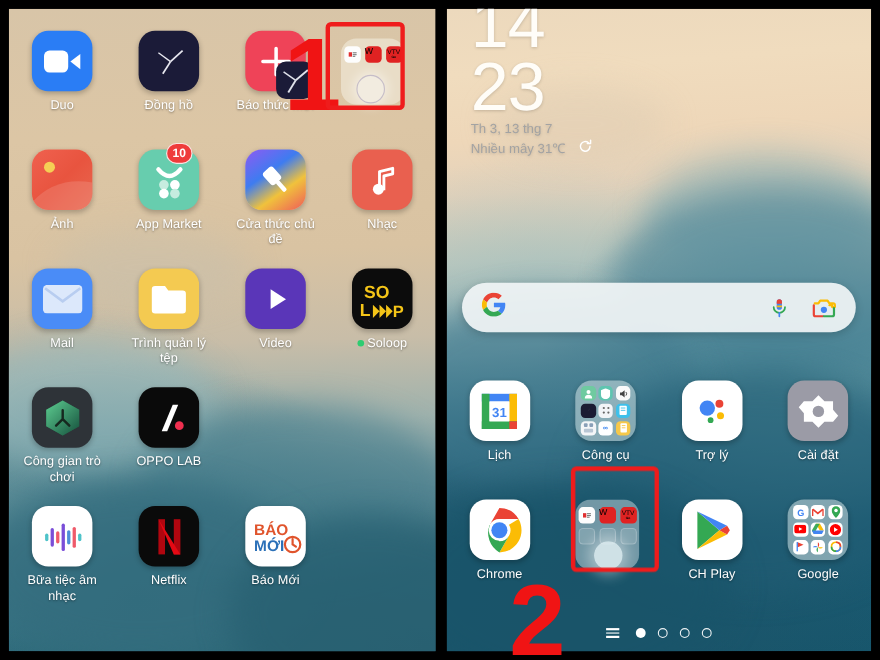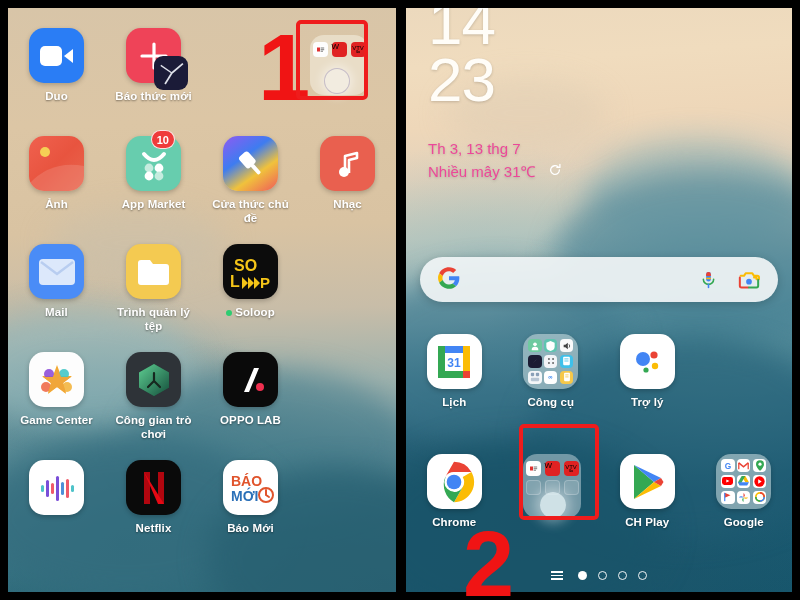--- a/index.html
+++ b/index.html
@@ -74,21 +74,21 @@
     flex: none;
   }
   .label {
     margin-top: 7px;
     font-size: 11.5px;
     color: #fff;
     text-align: center;
     line-height: 1.18;
     text-shadow: 0 1px 2px rgba(0,0,0,.45);
     max-width: 82px;
-    font-weight: 700;
+    font-weight: 400;
     letter-spacing: .1px;
   }
   .label .dot-green {
     display: inline-block;
     width: 6px; height: 6px; border-radius: 50%;
     background: #2ecc71; margin-right: 3px;
     vertical-align: middle;
   }
   .badge {
     position: absolute;
@@ -114,24 +114,24 @@
     text-shadow: 0 1px 3px rgba(0,0,0,.18);
   }
   .clock .hh, .clock .mm {
     font-size: 62px;
     line-height: .92;
     font-weight: 300;
     letter-spacing: -1px;
     color: #fffdf8;
   }
   .clock .meta {
-    margin-top: 30px;
-    font-size: 15px;
+    margin-top: 0;
+    font-size: 12px;
     line-height: 1.5;
-    color: #ec4899;
+    color: #a3a3a3;
     font-weight: 400;
   }
   .refresh-ico { display:inline-block; vertical-align: middle; margin-left: 8px; }
 
   
   .searchbar {
     position: absolute;
     left: 14px; right: 14px;
     height: 45px;
     border-radius: 24px;
@@ -241,20 +241,32 @@
           <div class="icon" style="background:#2a7df5;">
             <svg width="34" height="22" viewBox="0 0 34 22">
                 <rect x="0" y="1" width="22" height="20" rx="5" fill="#fff"></rect>
                 <path d="M24 11 L33 4 L33 18 Z" fill="#fff"></path>
               </svg>
           </div>
         </div>
         <div class="label">Duo</div>
       </div>
 
+      <div class="cell">
+        <div class="icon-wrap">
+          <div class="icon" style="background:#1b1b38;">
+            <svg width="40" height="40" viewBox="0 0 40 40">
+              <line x1="21" y1="20" x2="32" y2="10" stroke="#e8e8f0" stroke-width="1.6"></line>
+              <line x1="21" y1="20" x2="14" y2="31" stroke="#e8e8f0" stroke-width="1.6"></line>
+              <line x1="21" y1="20" x2="10" y2="12" stroke="#e8e8f0" stroke-width="1.2"></line>
+            </svg>
+          </div>
+        </div>
+        <div class="label">Đồng hồ</div>
+      </div>
 
       <div class="cell">
         <div class="icon-wrap">
           <div class="icon" style="background:#ef4358;">
             <svg width="36" height="36" viewBox="0 0 36 36">
                 <path d="M18 6 V30 M6 18 H30" stroke="#fff" stroke-width="3.2" stroke-linecap="round"></path>
               </svg>
           </div>
 
           <div style="position:absolute; left:28px; top:28px; width:34px; height:34px; border-radius:9px; background:#1b1b38; overflow:hidden;">
@@ -361,54 +373,46 @@
           <div class="icon" style="background:#f4ca51;">
             <svg width="36" height="30" viewBox="0 0 36 30">
                 <path d="M2 6 a3 3 0 0 1 3-3 h9 l3 4 h13 a3 3 0 0 1 3 3 v15 a3 3 0 0 1 -3 3 h-25 a3 3 0 0 1 -3-3 Z" fill="#fff"></path>
               </svg>
           </div>
         </div>
         <div class="label">Trình quản lý tệp</div>
       </div>
       <div class="cell">
         <div class="icon-wrap">
+          <div class="icon" style="background:#5a36b8;">
+            <svg width="28" height="28" viewBox="0 0 28 28">
+                <path d="M9 5 L23 14 L9 23 Z" fill="#fff"></path>
+              </svg>
+          </div>
+        </div>
+        <div class="label">Video</div>
+      </div>
+      <div class="cell">
+        <div class="icon-wrap">
           <div class="icon" style="background:#0c0c0c;">
             <svg width="50" height="40" viewBox="0 0 50 40">
               <text x="8" y="19" font-family="Liberation Sans, sans-serif" font-size="16" font-weight="700" fill="#f5c518">SO</text>
               <text x="4" y="35" font-family="Liberation Sans, sans-serif" font-size="16" font-weight="700" fill="#f5c518">L</text>
               <path d="M16 25 L22 31 L16 37 Z M22 25 L28 31 L22 37 Z M28 25 L34 31 L28 37 Z" fill="#f5c518"></path>
               <text x="34" y="36" font-family="Liberation Sans, sans-serif" font-size="15" font-weight="700" fill="#f5c518">P</text>
             </svg>
           </div>
         </div>
         <div class="label">
           <span class="dot-green"></span><span>Soloop</span>
         </div>
       </div>
     </div>
 
     <div class="grid" style="top:344px;">
-      <div class="cell">
-        <div class="icon-wrap">
-          <div class="icon" style="background:#fdfdfd;">
-            <svg width="38" height="38" viewBox="0 0 38 38">
-              <g transform="translate(19,19)">
-                <path d="M0,-15 L4,-4 L15,-4 L6,3 L9,14 L0,7 L-9,14 L-6,3 L-15,-4 L-4,-4 Z" fill="#f5a623" opacity=".95"></path>
-                <path d="M0,-15 L4,-4 L15,-4" stroke="none" fill="#8e4fd8" opacity=".0"></path>
-              </g>
-              <circle cx="11" cy="13" r="5" fill="#8e4fd8" opacity=".9"></circle>
-              <circle cx="26" cy="13" r="5" fill="#45c7c7" opacity=".9"></circle>
-              <circle cx="8" cy="26" r="5" fill="#ef6b4a" opacity=".9"></circle>
-              <circle cx="29" cy="26" r="5" fill="#f3b53f" opacity=".9"></circle>
-              <path d="M19 6 L23 16 L33 16 L25 22 L28 32 L19 26 L10 32 L13 22 L5 16 L15 16 Z" fill="#f0a63a"></path>
-            </svg>
-          </div>
-        </div>
-        <div class="label">Game Center</div>
-      </div>
       <div class="cell">
         <div class="icon-wrap">
           <div class="icon" style="background:#2e3338;">
             <svg width="34" height="36" viewBox="0 0 34 36">
               <path d="M17 2 L32 10.5 V25.5 L17 34 L2 25.5 V10.5 Z" fill="#1f6b45"></path>
               <path d="M17 2 L32 10.5 V25.5 L17 34 L2 25.5 V10.5 Z" fill="url(#gg)" opacity=".8"></path>
               <defs>
                   <linearGradient id="gg" x1="0" y1="0" x2="1" y2="1">
                     <stop offset="0" stop-color="#6ee7a5"></stop>
                     <stop offset="1" stop-color="#12493a"></stop>
@@ -442,20 +446,21 @@
               <rect x="3" y="12" width="3" height="7" rx="1.5" fill="#4ec3c9"></rect>
               <rect x="8" y="7" width="3" height="17" rx="1.5" fill="#7a4ed8"></rect>
               <rect x="13" y="10" width="3" height="11" rx="1.5" fill="#ef5a6a"></rect>
               <rect x="18" y="3" width="3" height="25" rx="1.5" fill="#7a4ed8"></rect>
               <rect x="23" y="9" width="3" height="13" rx="1.5" fill="#4e8fd8"></rect>
               <rect x="28" y="6" width="3" height="19" rx="1.5" fill="#ef5a6a"></rect>
               <rect x="33" y="12" width="3" height="7" rx="1.5" fill="#4ec3c9"></rect>
             </svg>
           </div>
         </div>
+        <div class="label">Bữa tiệc âm nhạc</div>
       </div>
       <div class="cell">
         <div class="icon-wrap">
           <div class="icon" style="background:#0a0a0a;">
             <svg width="26" height="36" viewBox="0 0 26 36">
               <rect x="3" y="2" width="6" height="32" fill="#b1060f"></rect>
               <rect x="17" y="2" width="6" height="32" fill="#b1060f"></rect>
               <path d="M3 2 L23 34 L17 34 L3 2 Z" fill="#e50914"></path>
             </svg>
           </div>
@@ -528,21 +533,21 @@
       <span class="sb-ico">
         <svg width="22" height="20" viewBox="0 0 26 24">
           <path d="M3 7 h4 l2-3 h8 l2 3 h4 a2 2 0 0 1 2 2 v2 h-3 V9 h-3" fill="none" stroke="#FBBC05" stroke-width="2.4" stroke-linejoin="round" stroke-linecap="round"></path>
           <path d="M2 9 v10 a2 2 0 0 0 2 2 h8" fill="none" stroke="#EA4335" stroke-width="2.4" stroke-linecap="round"></path>
           <path d="M13 21 h9 a2 2 0 0 0 2-2 v-7" fill="none" stroke="#34A853" stroke-width="2.4" stroke-linecap="round"></path>
           <circle cx="13" cy="14" r="3.4" fill="#4285F4"></circle>
         </svg>
       </span>
     </div>
 
-    <div class="grid" style="top:326px;">
+    <div class="grid" style="top:338px;">
       <div class="cell">
         <div class="icon-wrap">
           <div class="icon" style="background:#fff;">
             <svg width="42" height="42" viewBox="0 0 42 42">
               <rect x="5" y="5" width="32" height="32" rx="3" fill="#fff"></rect>
               <rect x="5" y="5" width="32" height="7" fill="#4285F4"></rect>
               <rect x="5" y="5" width="7" height="32" fill="#34A853"></rect>
               <rect x="30" y="5" width="7" height="32" fill="#FBBC05"></rect>
               <rect x="5" y="30" width="32" height="7" fill="#34A853"></rect>
               <rect x="30" y="30" width="7" height="7" fill="#EA4335"></rect>
@@ -622,20 +627,32 @@
             <svg width="38" height="38" viewBox="0 0 38 38">
               <circle cx="15" cy="16" r="7" fill="#4285F4"></circle>
               <circle cx="26" cy="12" r="3.6" fill="#EA4335"></circle>
               <circle cx="27" cy="23" r="3.2" fill="#FBBC05"></circle>
               <circle cx="18" cy="27" r="2.6" fill="#34A853"></circle>
             </svg>
           </div>
         </div>
         <div class="label">Trợ lý</div>
       </div>
+      <div class="cell">
+        <div class="icon-wrap">
+          <div class="icon" style="background:#9b9ba6;">
+            <svg width="42" height="42" viewBox="0 0 42 42">
+              <path d="M21 5 L27.5 11.5 L36.5 11.5 L36.5 20.5 L43 27 L36.5 33.5" fill="none"></path>
+              <path d="M21 4 L28 11 H38 V21 L44 28 L38 35 H28 L21 42 L14 35 H4 V25 L-2 18 L4 11 H14 Z" fill="#fff" transform="scale(.78) translate(6,4)"></path>
+              <circle cx="21" cy="21" r="5.2" fill="#9b9ba6"></circle>
+            </svg>
+          </div>
+        </div>
+        <div class="label">Cài đặt</div>
+      </div>
     </div>
 
     <div class="grid" style="top:446px;">
       <div class="cell">
         <div class="icon-wrap">
           <div class="icon" style="background:#fff;">
             <svg width="44" height="44" viewBox="0 0 48 48">
               <circle cx="24" cy="24" r="22" fill="#fff"></circle>
               <path d="M24 2 A22 22 0 0 1 43 13 H24 A11 11 0 0 0 14.5 18.5 Z" fill="#EA4335"></path>
               <path d="M43 13 A22 22 0 0 1 24 46 L33.5 29.5 A11 11 0 0 0 33.5 18.5 Z" fill="#FBBC05"></path>

